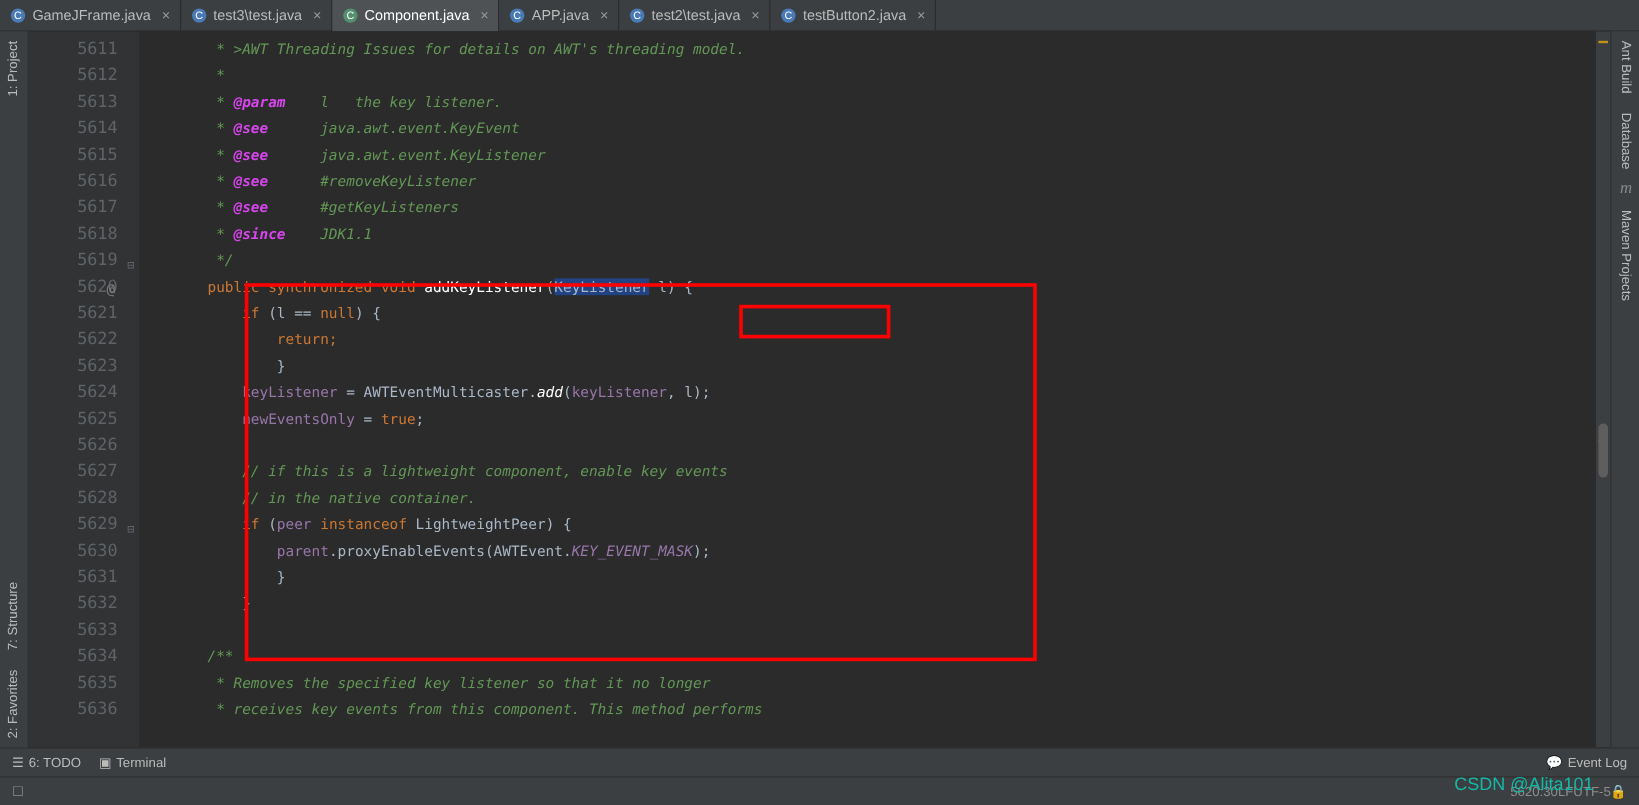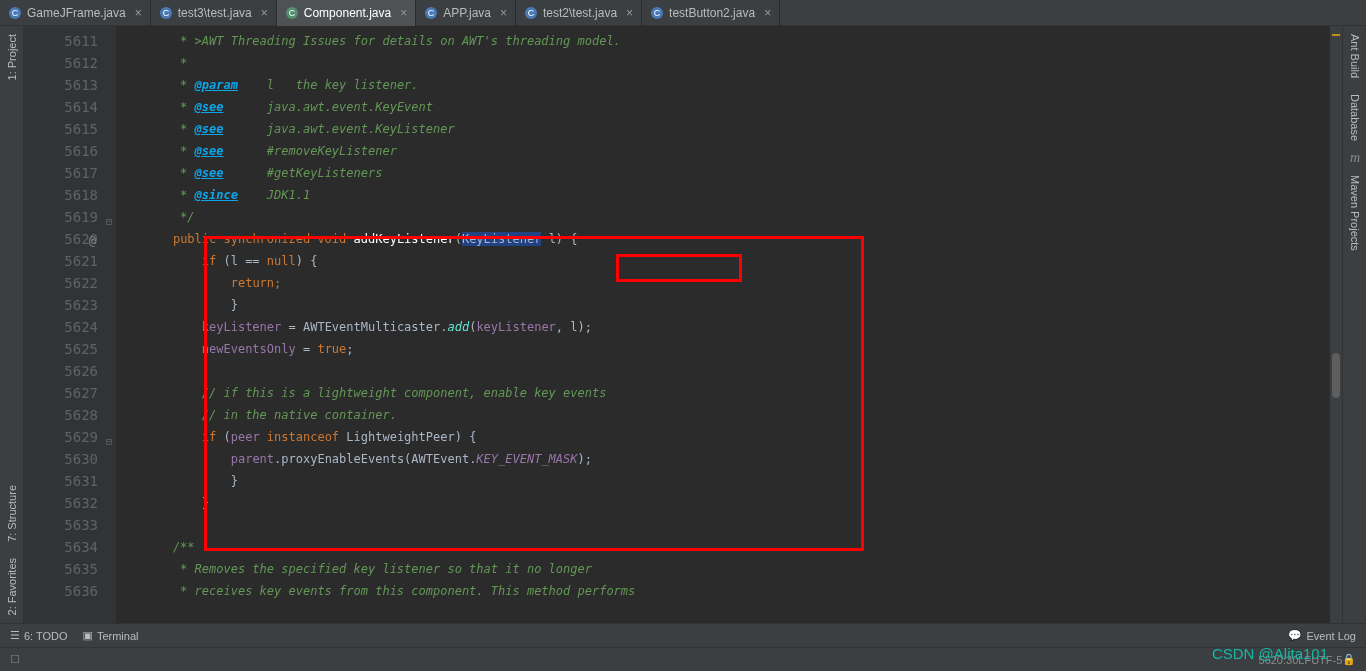--- a/index.html
+++ b/index.html
@@ -24,23 +24,23 @@
 .editor-wrap { flex:1; display:flex; flex-direction:column; overflow:hidden; background:#2b2b2b;justify-content:center; }
 .editor { flex:1; display:flex; overflow:hidden; position:relative; }
 .gutter { width:92px; background:#313335; color:#606366; font-family:Consolas,monospace; font-size:14px; text-align:right; padding-right:18px; line-height:22px; padding-top:4px; flex-shrink:0; position:relative; }
 .gutter-line { height:22px; position:relative; }
 .gutter-mark { position:absolute; right:2px; top:2px; font-size:12px; color:#808080; }
 .gutter .collapse { position:absolute; right:-14px; width:12px; height:12px; font-size:10px; color:#606366; cursor:pointer; }
 .code { flex:1; font-family:Consolas,monospace; font-size:12px; line-height:22px; padding:4px 0 4px 28px; position:relative; overflow:hidden; white-space:pre; }
 .code-line { height:22px; display:block; }
 .code .c-k { color:#cc7832; }
 .code .c-s { color:#629755; font-style:italic; }
-.code .c-t { color:#0ea5e9; font-style:italic; font-weight:bold; text-decoration:underline; }
+.code .c-t { color:#d946ef; font-style:italic; font-weight:bold; }
 .code .c-m { color:#ffffff; }
-.code .c-mi { color:#5eead4; font-style:italic; }
+.code .c-mi { color:#ffffff; font-style:italic; }
 .code .c-f { color:#9876aa; }
 .code .c-h { background:#214283; color:#a9b7c6; }
 .code .c-st { color:#9876aa; font-style:italic; }
 .red-box { position:absolute; left:180px; top:210px; width:660px; height:315px; border:3px solid #ff0000; pointer-events:none; }
 .red-box2 { position:absolute; left:592px; top:228px; width:126px; height:28px; border:3px solid #ff0000; pointer-events:none; }
 
 
 .breadcrumbs { height:24px; background:#3c3f41; border-top:1px solid #323232; display:flex; align-items:center; padding:0 10px; font-size:12px; color:#bbbbbb; gap:4px; }
 .breadcrumbs .sep { color:#606366; }
 

